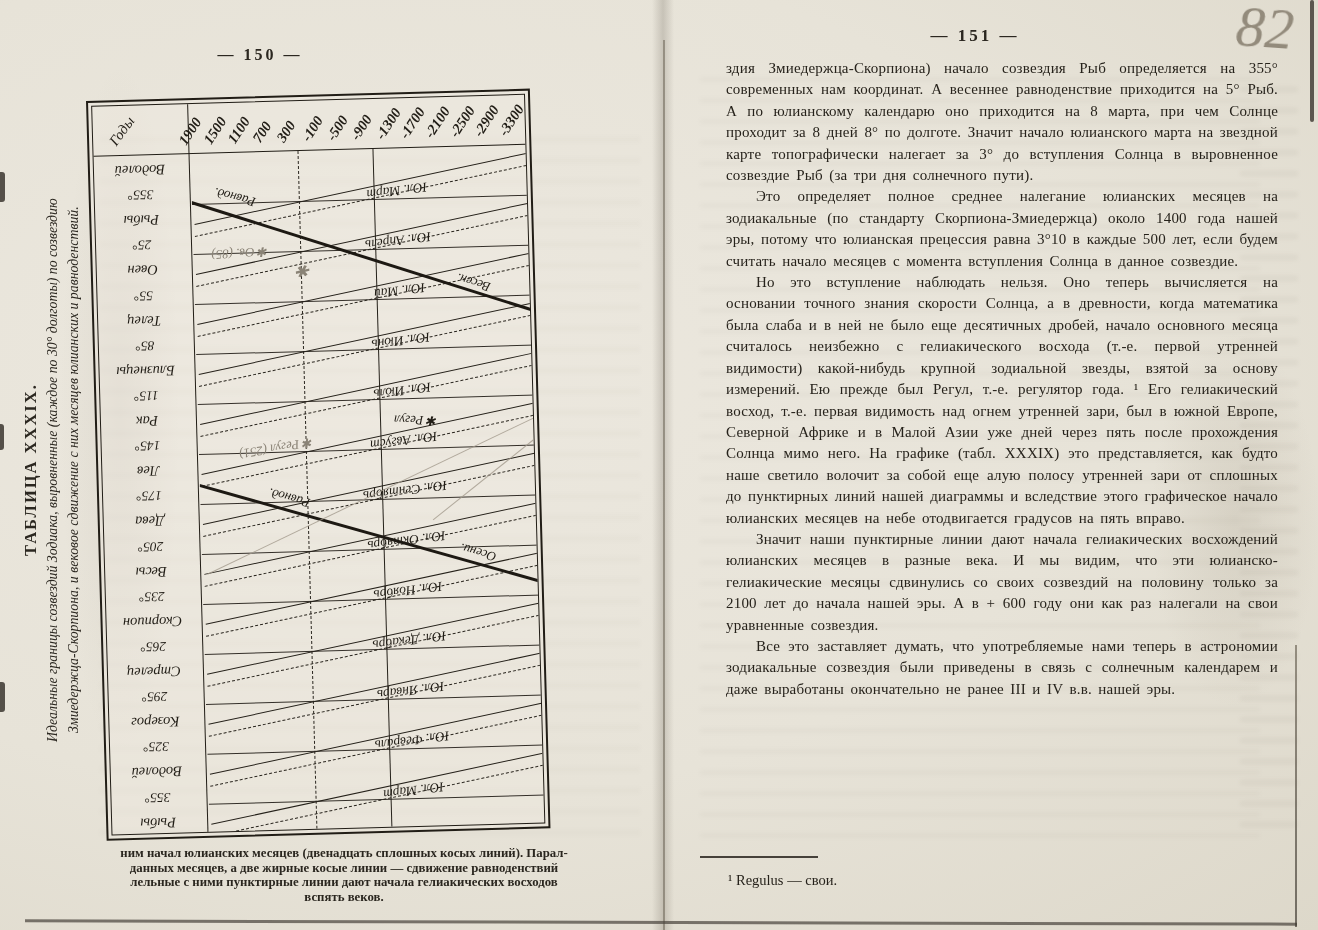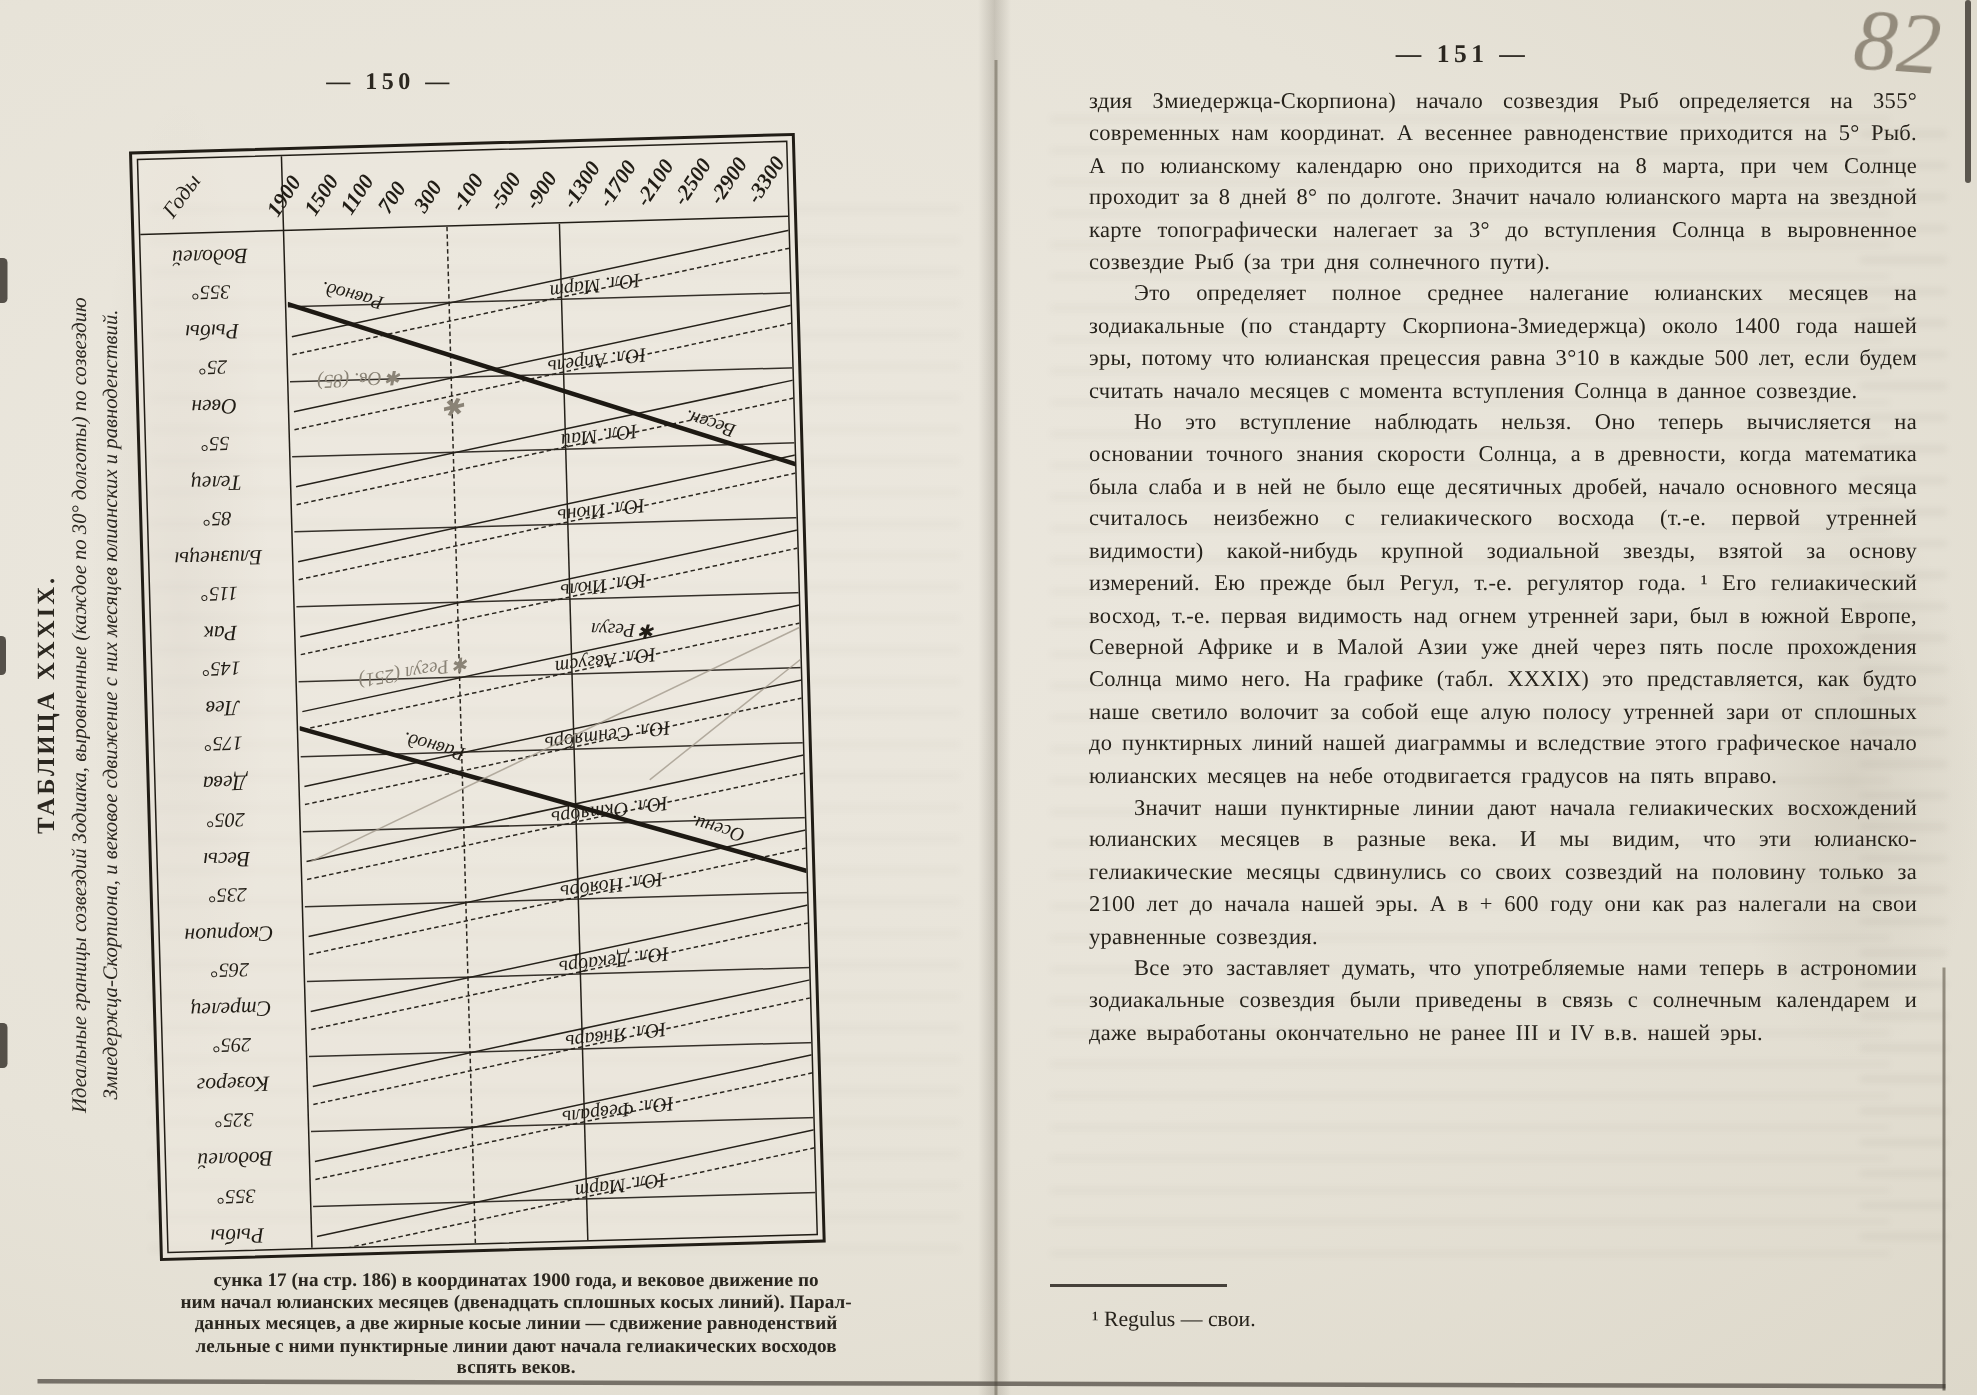--- a/index.html
+++ b/index.html
@@ -212,21 +212,20 @@
           <div class="ray" data-name="pencil-ray" style="left:232px;top:372px;width:148px;transform:rotate(-37deg);"></div>
           <div class="ann printed" data-name="regulus-printed-label" style="left:196px;top:264px;transform:rotate(183deg);">✱ Регул</div>
           <div class="ann pencil" data-name="regulus-pencil-note" style="left:40px;top:288px;transform:rotate(172deg);">✱ Регул (251)</div>
           <div class="ann pencil" data-name="april-pencil-note" style="left:18px;top:92px;transform:rotate(178deg);">✱ Ов. (85)</div>
           <div class="ann pencil" data-name="pencil-star-mark" style="left:100px;top:110px;transform:rotate(15deg);font-size:17px;">✱</div>
         </div>
     </div>
   </div>
 
   <div id="caption" data-name="figure-caption">
-      <div data-name="caption-line" style="">сунка 17 (на стр. 186) в координатах 1900 года, и вековое движение по</div>
       <div data-name="caption-line" style="">ним начал юлианских месяцев (двенадцать сплошных косых линий). Парал-</div>
       <div data-name="caption-line" style="">данных месяцев, а две жирные косые линии — сдвижение равноденствий</div>
       <div data-name="caption-line" style="">лельные с ними пунктирные линии дают начала гелиакических восходов</div>
       <div data-name="caption-line" style="">вспять веков.</div>
     </div>
 
   <div class="pnum" id="pnum-151" data-name="page-number-151">— 151 —</div>
   <div id="hw82" data-name="handwritten-page-note">82</div>
 
   <div id="body-text" data-name="body-text-column">

